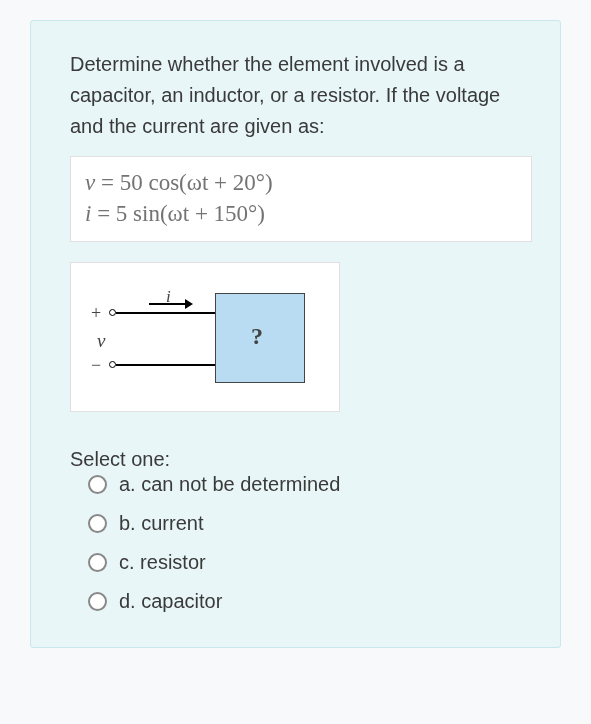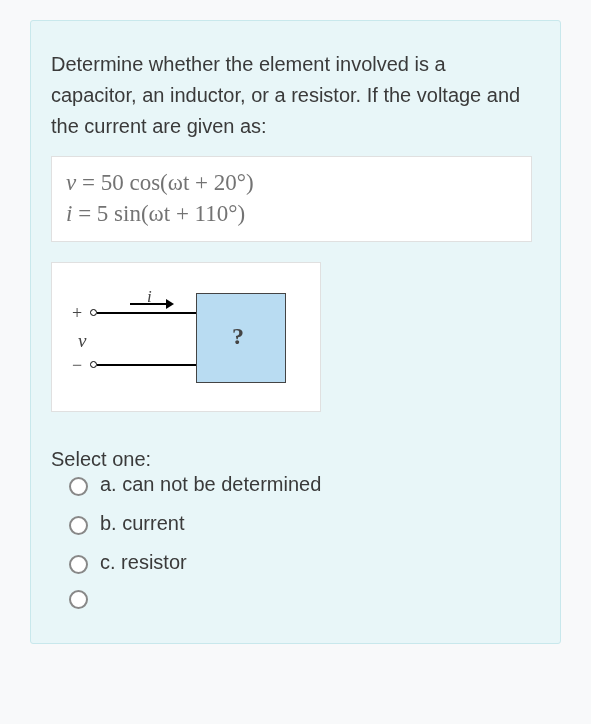--- a/index.html
+++ b/index.html
@@ -8,21 +8,21 @@
     height: 724px;
     background: #f8f9fa;
     font-family: Arial, Helvetica, sans-serif;
     padding: 20px 30px;
     color: #444;
   }
   .question-card {
     background: #e8f6f8;
     border: 1px solid #c8e8ec;
     border-radius: 3px;
-    padding: 28px 28px 34px 20px;
+    padding: 28px 28px 34px 39px;
   }
   .prompt {
     font-size: 20px;
     line-height: 1.55;
     color: #3a3a3a;
     margin-bottom: 14px;
   }
   .equations {
     background: #ffffff;
     border: 1px solid #e0e0e0;
@@ -46,21 +46,21 @@
   .select-label {
     font-size: 20px;
     color: #3a3a3a;
     margin-bottom: 2px;
   }
   .options {
     padding-left: 18px;
   }
   .option {
     display: flex;
-    align-items: flex-end;
+    align-items: center;
     margin-bottom: 16px;
     font-size: 20px;
     color: #3a3a3a;
   }
   .radio {
     width: 19px;
     height: 19px;
     border: 2px solid #888;
     border-radius: 50%;
     background: #fff;
@@ -104,21 +104,21 @@
 
 <div class="question-card">
 
   <p class="prompt">Determine whether the element involved is a capacitor, an inductor, or a resistor. If the voltage and the current are given as:</p>
 
   <div class="equations">
     <div class="eq">
       <span class="ital">v</span><span> = 50 cos(ωt + 20°)</span>
     </div>
     <div class="eq">
-      <span class="ital">i</span><span> = 5 sin(ωt + 110°)</span>
+      <span class="ital">i</span><span> = 5 sin(ωt + 150°)</span>
     </div>
   </div>
 
   <div class="diagram-box">
     <span class="sign plus">+</span>
     <span class="sign minus">−</span>
     <span class="v-label">v</span>
     <div class="term term-top"></div>
     <div class="term term-bot"></div>
     <div class="wire wire-top"></div>
@@ -140,16 +140,17 @@
     <div class="option">
       <span class="radio"></span>
       <span>b.  current</span>
     </div>
     <div class="option">
       <span class="radio"></span>
       <span>c. resistor</span>
     </div>
     <div class="option">
       <span class="radio"></span>
+      <span>d.  capacitor</span>
     </div>
   </div>
 
 </div>
 
 </body></html>

